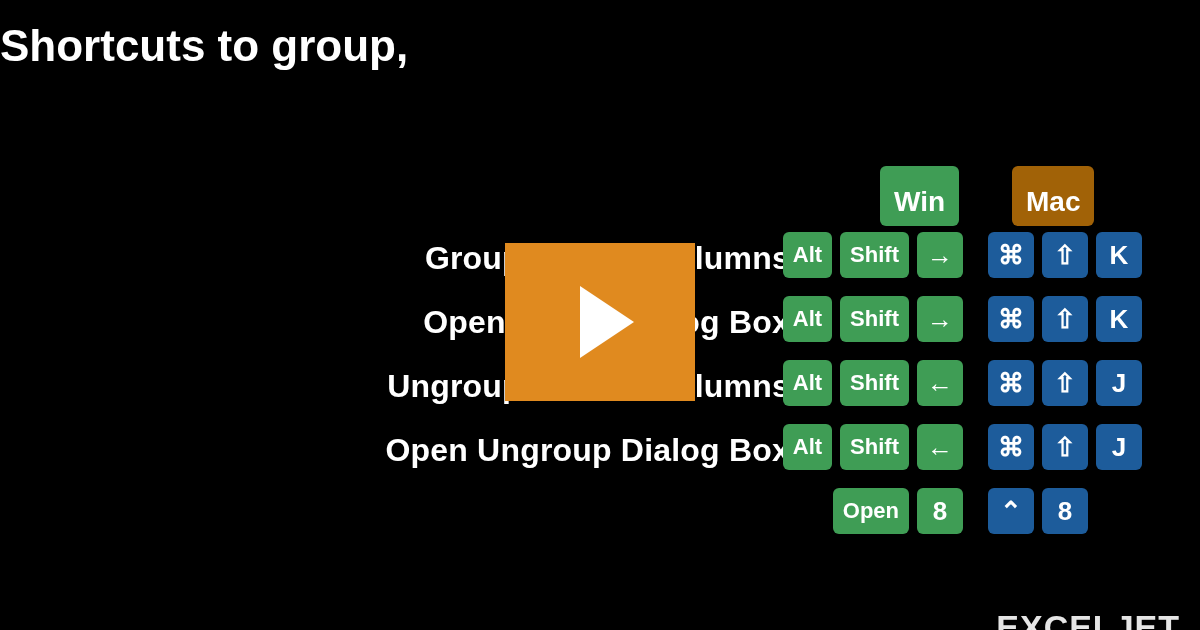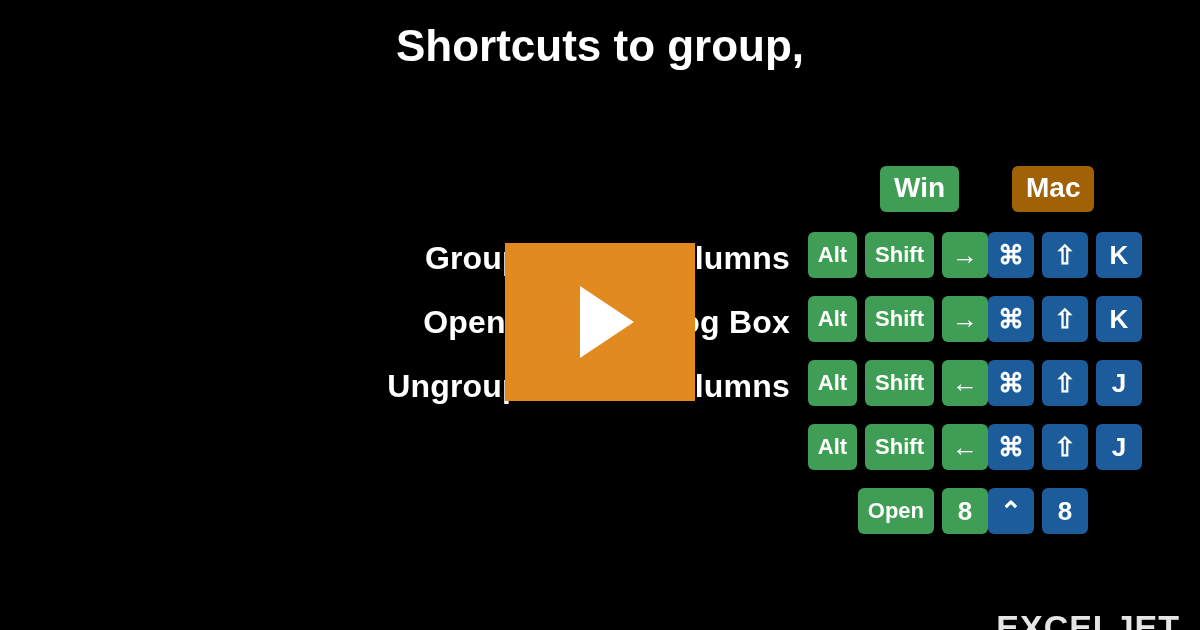--- a/index.html
+++ b/index.html
@@ -1,26 +1,26 @@
 <!DOCTYPE html>
 <html><head>
 <meta charset="utf-8">
 <style>
   html,body{margin:0;padding:0;width:1200px;height:630px;background:#000;overflow:hidden;font-family:"Segoe UI",Arial,Helvetica,sans-serif;color:#fff}
   .slide{position:relative;width:1200px;height:630px}
-  .title{position:absolute;top:22px;left:0;width:100%;text-align:center;font-size:44px;font-weight:600;line-height:1.1}
+  .title{position:absolute;top:22px;left:0;width:100%;font-size:44px;font-weight:600;line-height:1.1}
   .col-headers{position:absolute;top:166px;left:0;width:100%}
-  .hdr{position:absolute;top:0;font-size:28px;font-weight:600;color:#fff;border-radius:6px;padding:6px 14px 8px}
+  .hdr{position:absolute;top:0;font-size:28px;font-weight:600;color:#fff;border-radius:6px;padding:20px 14px 8px}
   .hdr.win{background:#3f9d55;left:880px}
   .hdr.mac{background:#a16207;left:1012px}
   .rows{position:absolute;top:232px;left:0;width:100%}
   .row{position:absolute;left:0;width:100%;height:64px}
   .desc{position:absolute;right:410px;top:8px;width:780px;text-align:right;font-size:32px;font-weight:700;letter-spacing:.2px}
   .keys{position:absolute;display:flex;gap:8px}
-  .keys.win{right:212px;justify-content:flex-start}
+  .keys.win{right:237px;justify-content:flex-start}
   .keys.mac{left:988px}
   .key{display:inline-flex;align-items:center;justify-content:center;height:46px;min-width:46px;padding:0 10px;border-radius:6px;color:#fff;font-size:22px;font-weight:600;box-sizing:border-box}
   .key.sym{font-size:26px;padding:0;min-width:46px;width:46px}
   .key.win{background:#3f9d55}
   .key.mac{background:#1d5c9b}
   .play-overlay{position:absolute;left:505px;top:243px;width:190px;height:158px;background:#e08a1f;display:flex;align-items:center;justify-content:center;cursor:pointer}
   .play-triangle{width:0;height:0;border-left:54px solid #fff;border-top:36px solid transparent;border-bottom:36px solid transparent;margin-left:14px}
   .brand{position:absolute;right:20px;bottom:0;color:#e5e5e5;font-size:34px;font-weight:800;letter-spacing:1px;line-height:1;transform:translateY(40%)}
 </style>
 </head>
@@ -74,20 +74,21 @@
         <span class="key win sym">←</span>
       </div>
       <div class="keys mac">
         <span class="key mac sym">⌘</span>
         <span class="key mac sym">⇧</span>
         <span class="key mac sym">J</span>
       </div>
     </div>
 
     <div class="row" style="top:192px">
+      <div class="desc">Open Ungroup Dialog Box</div>
       <div class="keys win">
         <span class="key win">Alt</span>
         <span class="key win">Shift</span>
         <span class="key win sym">←</span>
       </div>
       <div class="keys mac">
         <span class="key mac sym">⌘</span>
         <span class="key mac sym">⇧</span>
         <span class="key mac sym">J</span>
       </div>

